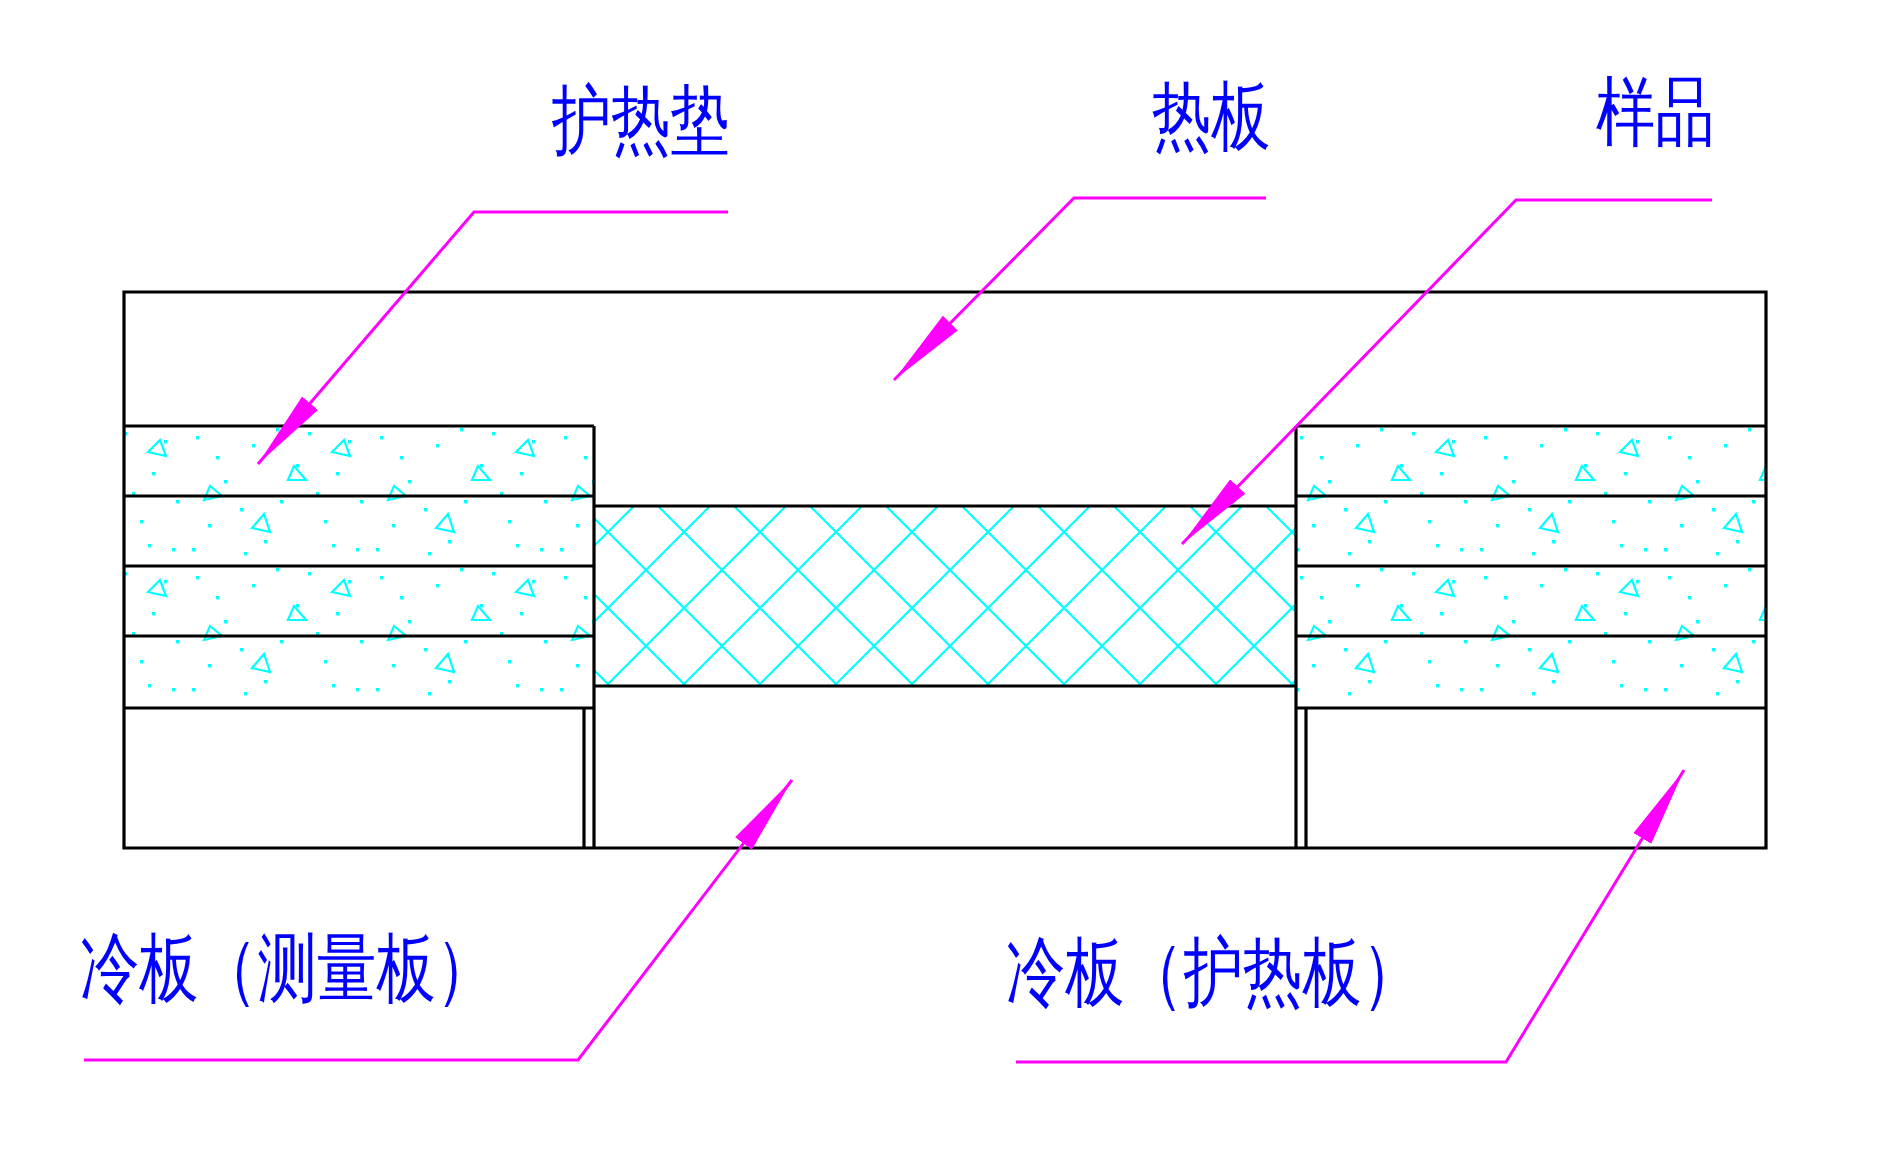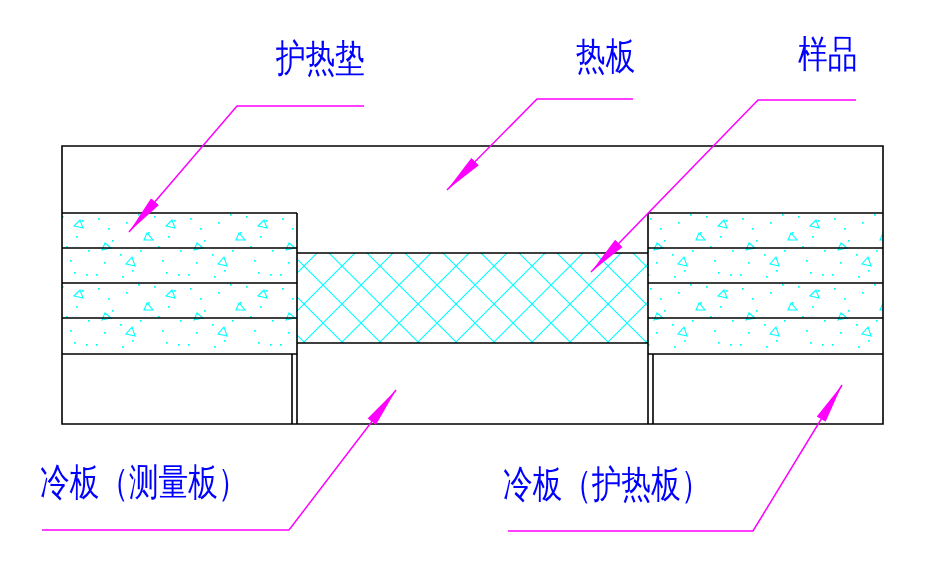--- a/index.html
+++ b/index.html
@@ -6,21 +6,20 @@
     margin: 0; padding: 0;
     background: #ffffff;
     width: 947px; height: 578px;
     overflow: hidden;
     font-family: "DejaVu Sans", sans-serif;
   }
   #stage {
     position: relative;
     width: 947px; height: 578px;
     background: var(--background, #ffffff);
-    font-family: Liberation Mono, monospace;
   }
   svg { position: absolute; left: 0; top: 0; }
 
   
   .k   { stroke: var(--line, #000); fill: none; stroke-width: 1.6px; }
   
   .ldr { stroke: var(--leader, #f0f); fill: none; stroke-width: 1.5px; }
   .ah  { fill: var(--leader, #f0f); stroke: none; }
   
   .cy   { stroke: var(--hatch, #0ff); fill: none; stroke-width: 1.1px; }

